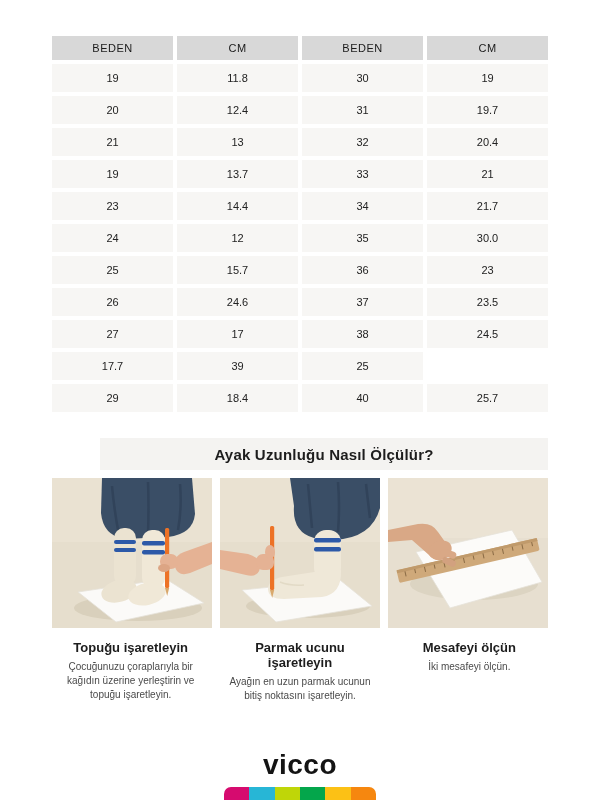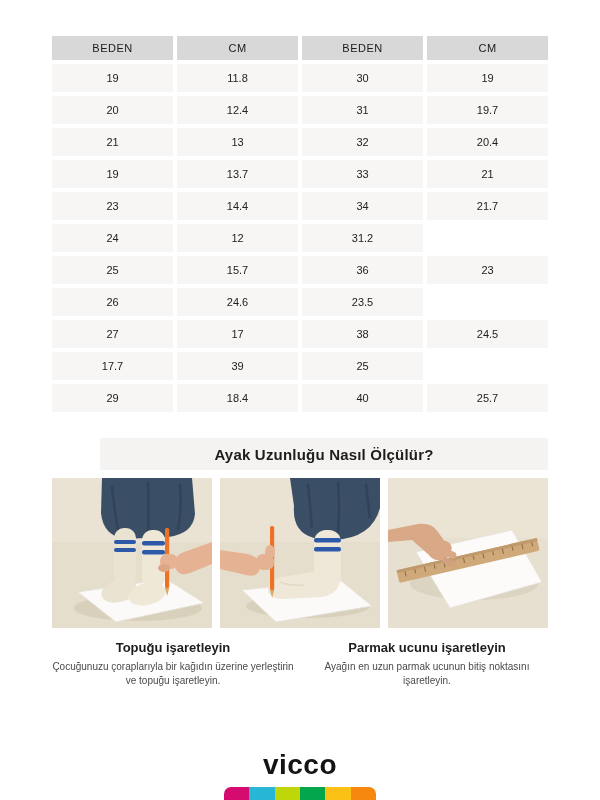--- a/index.html
+++ b/index.html
@@ -101,29 +101,31 @@
           <div class="cell">33</div>
           <div class="cell">21</div>
         </div><div class="t-row">
           <div class="cell">23</div>
           <div class="cell">14.4</div>
           <div class="cell">34</div>
           <div class="cell">21.7</div>
         </div><div class="t-row">
           <div class="cell">24</div>
           <div class="cell">12</div>
-          <div class="cell">31.2</div>
+          <div class="cell">35</div>
+          <div class="cell">30.0</div>
         </div><div class="t-row">
           <div class="cell">25</div>
           <div class="cell">15.7</div>
           <div class="cell">36</div>
           <div class="cell">23</div>
         </div><div class="t-row">
           <div class="cell">26</div>
           <div class="cell">24.6</div>
+          <div class="cell">37</div>
           <div class="cell">23.5</div>
         </div><div class="t-row">
           <div class="cell">27</div>
           <div class="cell">17</div>
           <div class="cell">38</div>
           <div class="cell">24.5</div>
         </div><div class="t-row">
           <div class="cell">17.7</div>
           <div class="cell">39</div>
           <div class="cell">25</div>
@@ -237,20 +239,24 @@
 
   <div class="captions">
     <div class="caption">
       <div class="cap-title">Topuğu işaretleyin</div>
       <div class="cap-desc">Çocuğunuzu çoraplarıyla bir kağıdın üzerine yerleştirin ve topuğu işaretleyin.</div>
     </div>
     <div class="caption">
       <div class="cap-title">Parmak ucunu işaretleyin</div>
       <div class="cap-desc">Ayağın en uzun parmak ucunun bitiş noktasını işaretleyin.</div>
     </div>
+    <div class="caption">
+      <div class="cap-title">Mesafeyi ölçün</div>
+      <div class="cap-desc">İki mesafeyi ölçün.</div>
+    </div>
   </div>
 
   <div class="logo-block">
     <div class="logo-text">vicco</div>
     <div class="logo-bar">
         <span style="background: rgb(214, 11, 111);"></span>
         <span style="background: rgb(39, 182, 214);"></span>
         <span style="background: rgb(191, 214, 8);"></span>
         <span style="background: rgb(4, 166, 75);"></span>
         <span style="background: rgb(252, 193, 21);"></span>

